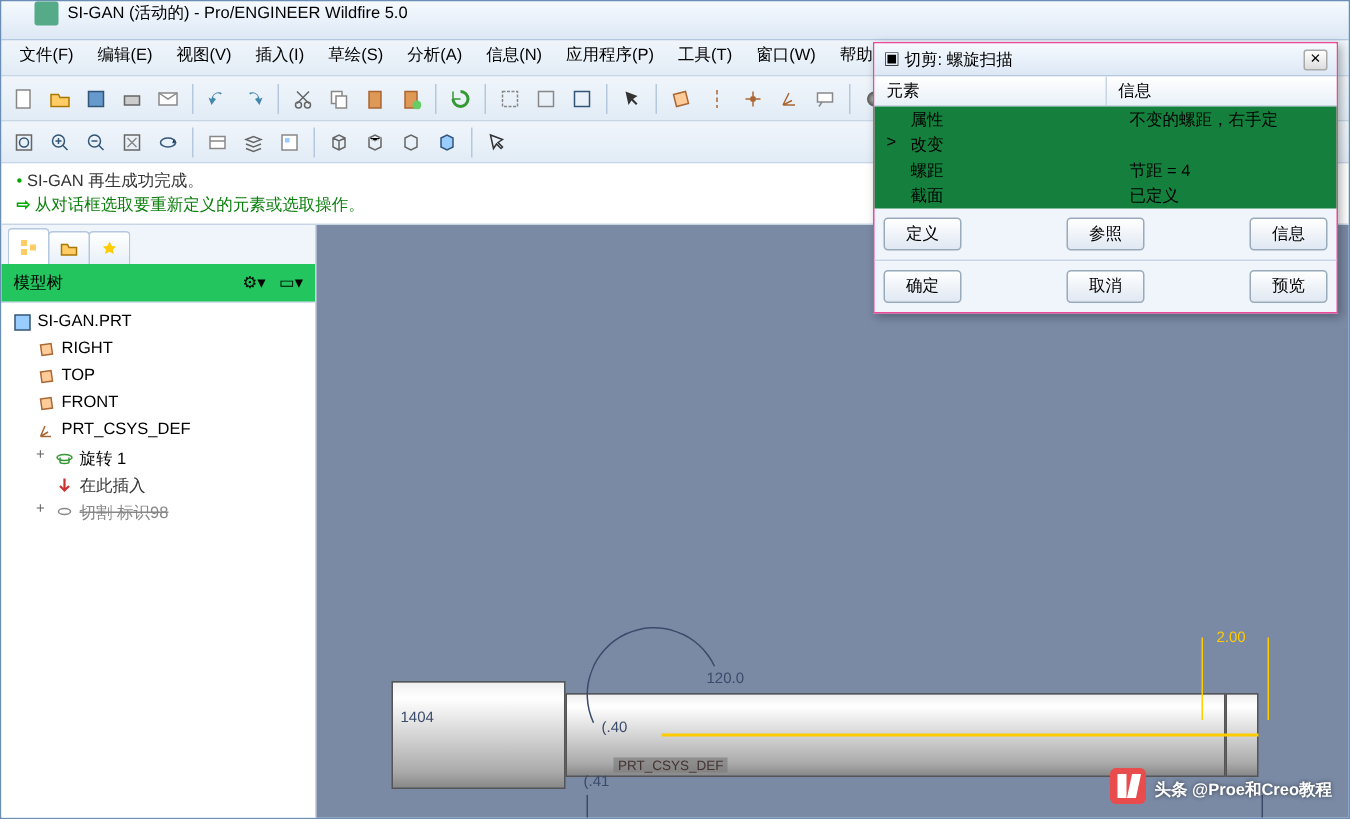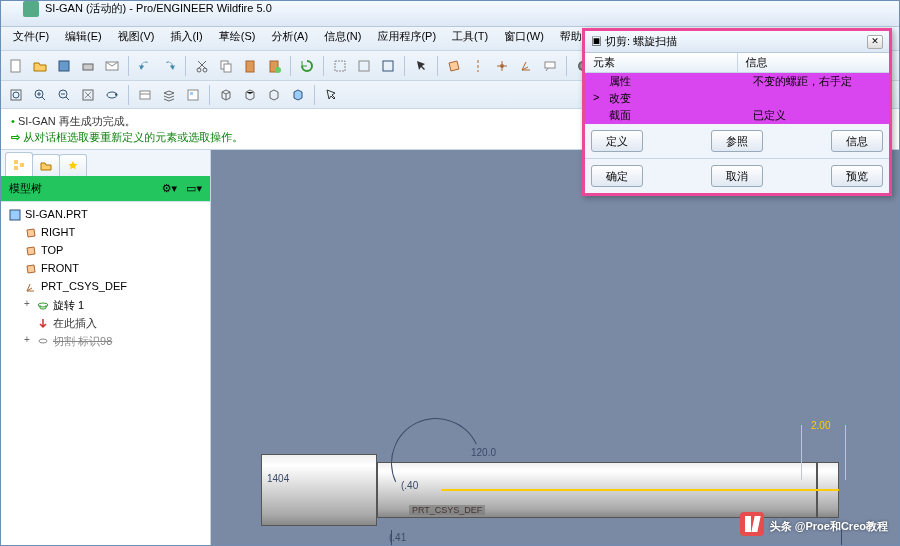--- a/index.html
+++ b/index.html
@@ -30,26 +30,26 @@
 .viewport{flex:1;background:#7a8aa5;position:relative;overflow:hidden}
 .shaft{position:absolute;top:312px;left:50px;width:580px;height:100px}
 .seg{position:absolute;top:0;height:56px;background:linear-gradient(#f0f0f0 0%,#fff 15%,#d5d5d5 50%,#aaa 85%,#888 100%);border:1px solid #555}
 .seg.s1{left:0;width:116px;top:-8px;height:72px}
 .seg.s2{left:116px;width:440px}
 .seg.s3{left:556px;width:22px}
 .dim{position:absolute;color:#3a4a6a;font-size:10px}
 .dimv{position:absolute;border-left:1px solid #3a4a6a}
 .arc{position:absolute;border:1px solid #3a4a6a;border-radius:50%;border-right-color:transparent;border-bottom-color:transparent}
 .yel{position:absolute;background:#fc0;height:2px}
-.float{position:absolute;top:28px;right:8px;width:310px;background:#f0f5fb;border:3px solid #ec4899;box-shadow:2px 2px 6px rgba(0,0,0,.3)}
+.float{position:absolute;top:28px;right:8px;width:310px;background:#f0f5fb;border:1px solid #ec4899;box-shadow:2px 2px 6px rgba(0,0,0,.3)}
 .float .fh{height:22px;background:linear-gradient(#f5faff,#dde8f5);display:flex;align-items:center;justify-content:space-between;padding:0 6px;border-bottom:1px solid #b5c8dd}
 .float .close{width:16px;height:14px;border:1px solid #aaa;background:linear-gradient(#fff,#ddd);border-radius:2px;text-align:center;line-height:10px;font-size:9px}
 .float .hdr{display:flex;background:linear-gradient(#fff,#e8f0f8);border-bottom:1px solid #c8d5e5;height:20px}
 .float .hdr div{flex:1;padding:2px 8px;font-weight:normal;border-right:1px solid #c8d5e5}
-.float .rows{background:#d946ef;max-height:70px;overflow:auto}
+.float .rows{background:#15803d;max-height:70px;overflow:auto}
 .float .row{display:flex;height:17px}
 .float .row div{padding:1px 8px}
 .float .row .c1{width:16px;text-align:center}
 .float .row .c2{flex:1}
 .float .row .c3{flex:1}
 .float .btns{display:flex;justify-content:space-between;padding:6px}
 .float .btns .bgrp{display:flex;gap:6px}
 .fbtn{min-width:52px;height:22px;border:1px solid #9ab;background:linear-gradient(#fff,#e0e8f2);border-radius:3px;text-align:center;line-height:20px;padding:0 8px}
 .watermark{position:absolute;bottom:10px;right:12px;font-size:22px;color:#fff;font-weight:bold;text-shadow:0 0 3px rgba(0,0,0,.6)}
 .wmicon{display:inline-block;width:24px;height:24px;background:#e84c4c;border-radius:4px;vertical-align:middle;margin-right:6px;position:relative}
@@ -412,21 +412,21 @@
 
     <div class="viewport">
       <div class="shaft">
         <div class="seg s1"></div>
         <div class="seg s2"></div>
         <div class="seg s3"></div>
         <div class="yel" style="left:180px;top:27px;width:398px"></div>
       </div>
       <div class="dim" style="left:56px;top:323px">1404</div>
       <div class="dim" style="left:190px;top:330px">(.40</div>
-      <div class="dim" style="left:178px;top:382px">(.41</div>
+      <div class="dim" style="left:178px;top:366px">(.41</div>
       <div class="dim" style="left:260px;top:297px">120.0</div>
       <div class="dim" style="left:600px;top:270px;color:#fc0">2.00</div>
 
       <div class="dim" style="left:198px;top:355px;background:rgba(120,120,120,.6);color:#433;padding:0 3px;font-size:9px">PRT_CSYS_DEF</div>
       <div class="arc" style="left:180px;top:268px;width:90px;height:90px;transform:rotate(20deg)"></div>
 
       <div class="dimv" style="left:180px;top:380px;height:48px"></div>
       <div class="dimv" style="left:630px;top:380px;height:48px"></div>
       <div class="dimv" style="left:590px;top:275px;height:55px;border-color:#fc0"></div>
       <div class="dimv" style="left:634px;top:275px;height:55px;border-color:#fc0"></div>
@@ -448,20 +448,25 @@
         <div class="c1"></div>
         <div class="c2">属性</div>
         <div class="c3">不变的螺距，右手定</div>
       </div>
     <div class="row">
         <div class="c1">&gt;</div>
         <div class="c3">改变</div>
       </div>
     <div class="row">
         <div class="c1"></div>
+        <div class="c2">螺距</div>
+        <div class="c3">节距 = 4</div>
+      </div>
+    <div class="row">
+        <div class="c1"></div>
         <div class="c2">截面</div>
         <div class="c3">已定义</div>
       </div>
   </div>
   <div class="btns">
     <div class="bgrp">
         <div class="fbtn">定义</div>
       </div>
     <div class="bgrp">
         <div class="fbtn">参照</div>

